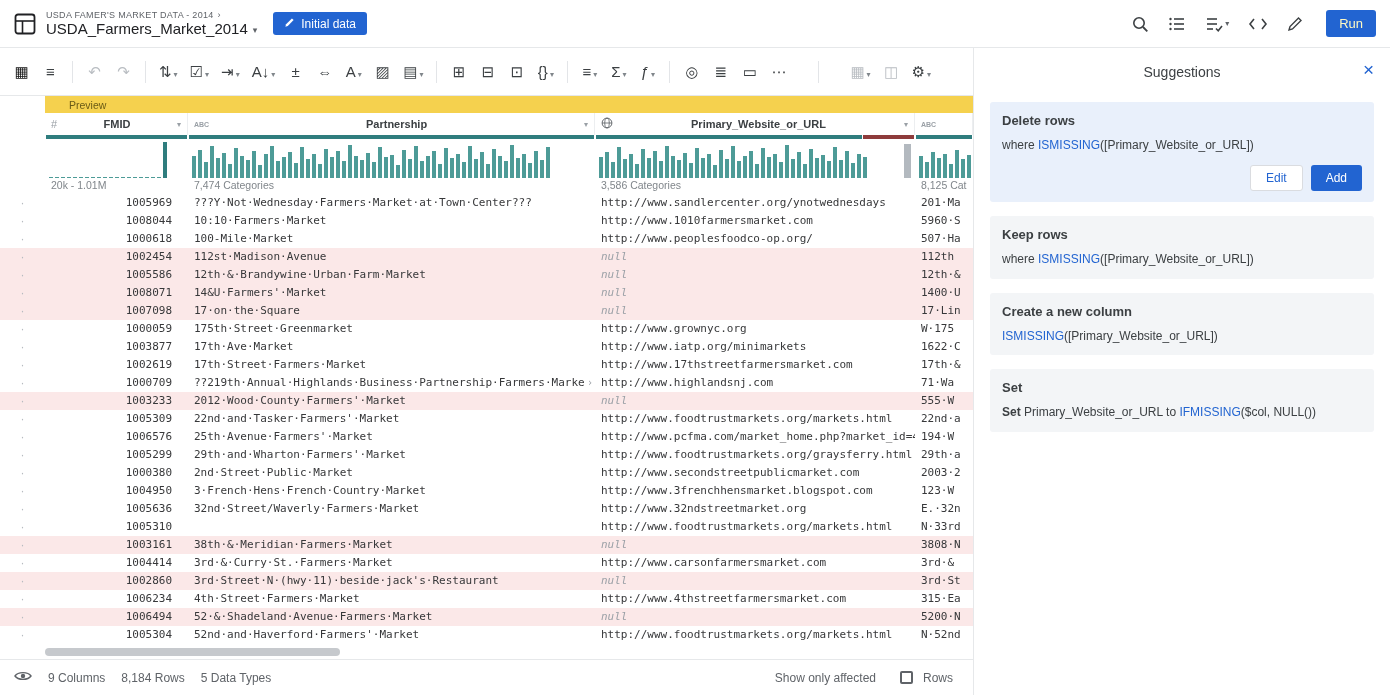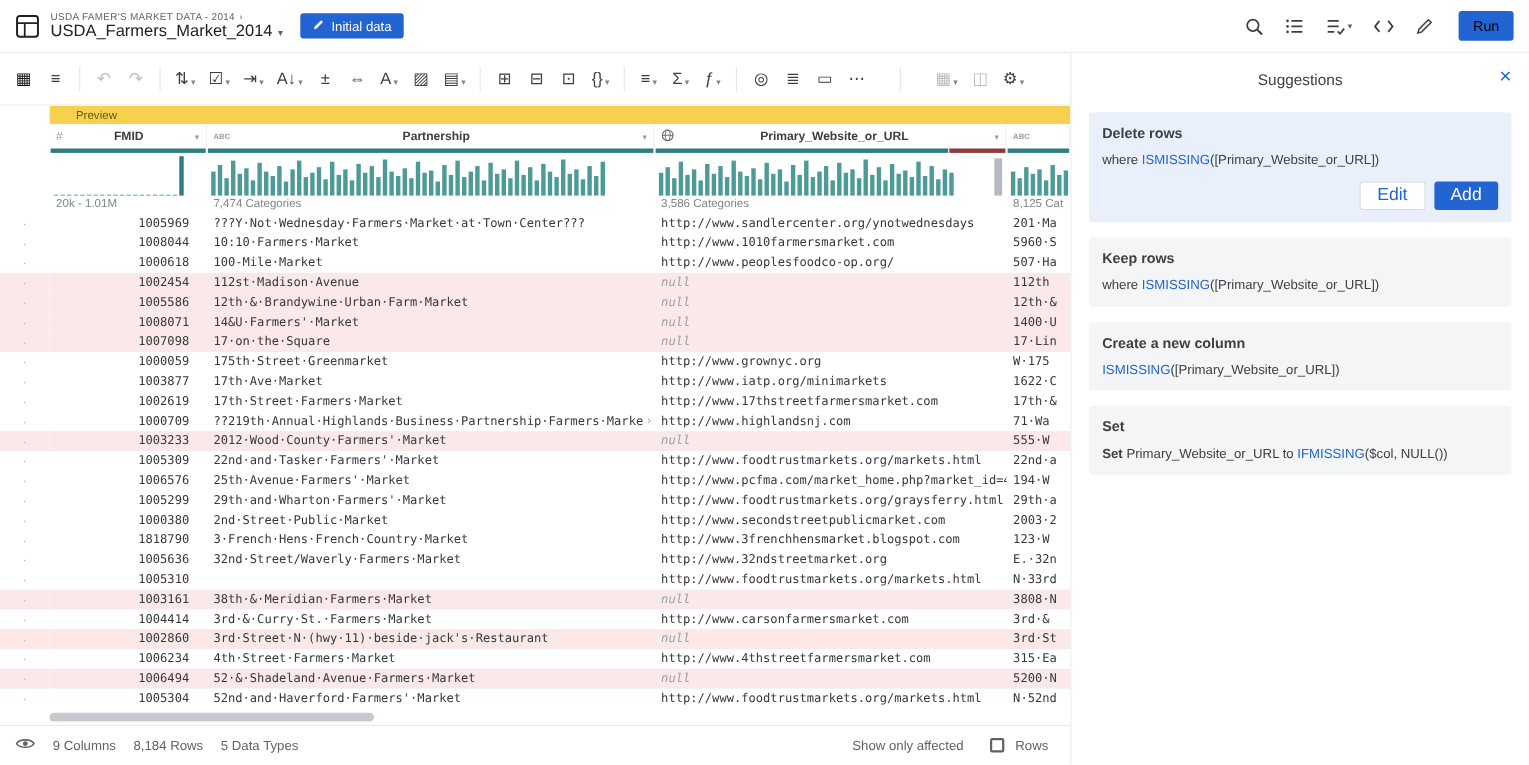--- a/index.html
+++ b/index.html
@@ -12,21 +12,21 @@
   .tb-left{display:flex;align-items:center}
   .logo{display:flex;align-items:center;margin-right:10px}
   .title-block{display:flex;flex-direction:column;line-height:1.15}
   .breadcrumb{font-size:9px;color:#5f6368;letter-spacing:.3px;display:flex;align-items:center;gap:4px;cursor:pointer}
   .dataset-title{font-size:15px;color:#202124;display:flex;align-items:center;gap:5px;cursor:pointer}
   .title-caret{font-size:9px;color:#5f6368;margin-top:2px}
   .badge{margin-left:16px;background:var(--accent);color:#fff;border:none;border-radius:3px;height:23px;padding:0 11px;font-size:12px;display:flex;align-items:center;gap:6px;cursor:pointer;font-family:inherit}
   .tb-right{display:flex;align-items:center;gap:19px}
   .hicon{display:flex;align-items:center;gap:2px;cursor:pointer;color:#3c4043}
   .hcaret{font-size:8px;color:#5f6368}
-  .run{background:var(--accent);color:#000000;font-size:13px;border:none;border-radius:3px;height:27px;padding:0 13px;margin-left:4px;cursor:pointer;font-family:inherit}
+  .run{background:var(--accent);color:#fef9c3;font-size:13px;border:none;border-radius:3px;height:27px;padding:0 13px;margin-left:4px;cursor:pointer;font-family:inherit}
 
   .main{flex:1;display:flex;min-height:0}
   .left{width:973px;flex:none;display:flex;flex-direction:column;min-width:0}
 
   
   .toolbar{height:48px;flex:none;border-bottom:1px solid #e6e8ea;display:flex;align-items:center;padding:0 8px;gap:2px;overflow:hidden}
   .ticon{height:30px;min-width:27px;padding:0 5px;display:flex;align-items:center;justify-content:center;gap:2px;color:#3c4043;border-radius:3px;cursor:pointer}
   .ticon .tg{font-size:15px;line-height:1}
   .ticon.dim{color:#b9bdc2}
   .ticon.active{color:#111}
@@ -80,21 +80,21 @@
   .panel-head{height:48px;flex:none;display:flex;align-items:center;justify-content:center;position:relative;font-size:14px;color:#3c4043}
   .close{position:absolute;right:16px;top:12px;color:var(--accent);font-size:19px;line-height:1;cursor:pointer}
   .cards{padding:6px 16px;display:flex;flex-direction:column;gap:14px;overflow:hidden}
   .card{background:#f3f5f7;border-radius:3px;padding:11px 12px;cursor:pointer}
   .card.sel{background:#e9f0fb}
   .card-title{font-size:13px;font-weight:bold;color:#3c4043;margin-bottom:9px}
   .card-body{font-size:12px;color:#3c4043;line-height:1.4;word-break:break-all}
   .fn{color:var(--accent)}
   .bold{font-weight:bold}
   .card-actions{display:flex;justify-content:flex-end;gap:8px;margin-top:11px}
-  .btn{font-size:16px;border-radius:3px;height:26px;padding:0 15px;cursor:pointer;font-family:inherit}
+  .btn{font-size:12px;border-radius:3px;height:26px;padding:0 15px;cursor:pointer;font-family:inherit}
   .btn.outline{background:#fff;border:1px solid #dadce0;color:var(--accent)}
   .btn.primary{background:var(--accent);border:none;color:#fff}
 </style>
 </head>
 <body>
 
 <div class="app">
 
   <header class="topbar">
     <div class="tb-left">
@@ -590,21 +590,21 @@
                 <div class="cell" style="width: 320px;">http://www.foodtrustmarkets.org/graysferry.html</div>
                 <div class="cell" style="width: 58px;">29th·a</div>
               </div>
               <div class="row">
                 <div class="cell num" style="width: 143px;">1000380</div>
                 <div class="cell" style="width: 407px;">2nd·Street·Public·Market</div>
                 <div class="cell" style="width: 320px;">http://www.secondstreetpublicmarket.com</div>
                 <div class="cell" style="width: 58px;">2003·2</div>
               </div>
               <div class="row">
-                <div class="cell num" style="width: 143px;">1818790</div>
+                <div class="cell num" style="width: 143px;">1004950</div>
                 <div class="cell" style="width: 407px;">3·French·Hens·French·Country·Market</div>
                 <div class="cell" style="width: 320px;">http://www.3frenchhensmarket.blogspot.com</div>
                 <div class="cell" style="width: 58px;">123·W</div>
               </div>
               <div class="row">
                 <div class="cell num" style="width: 143px;">1005636</div>
                 <div class="cell" style="width: 407px;">32nd·Street/Waverly·Farmers·Market</div>
                 <div class="cell" style="width: 320px;">http://www.32ndstreetmarket.org</div>
                 <div class="cell" style="width: 58px;">E.·32n</div>
               </div>

